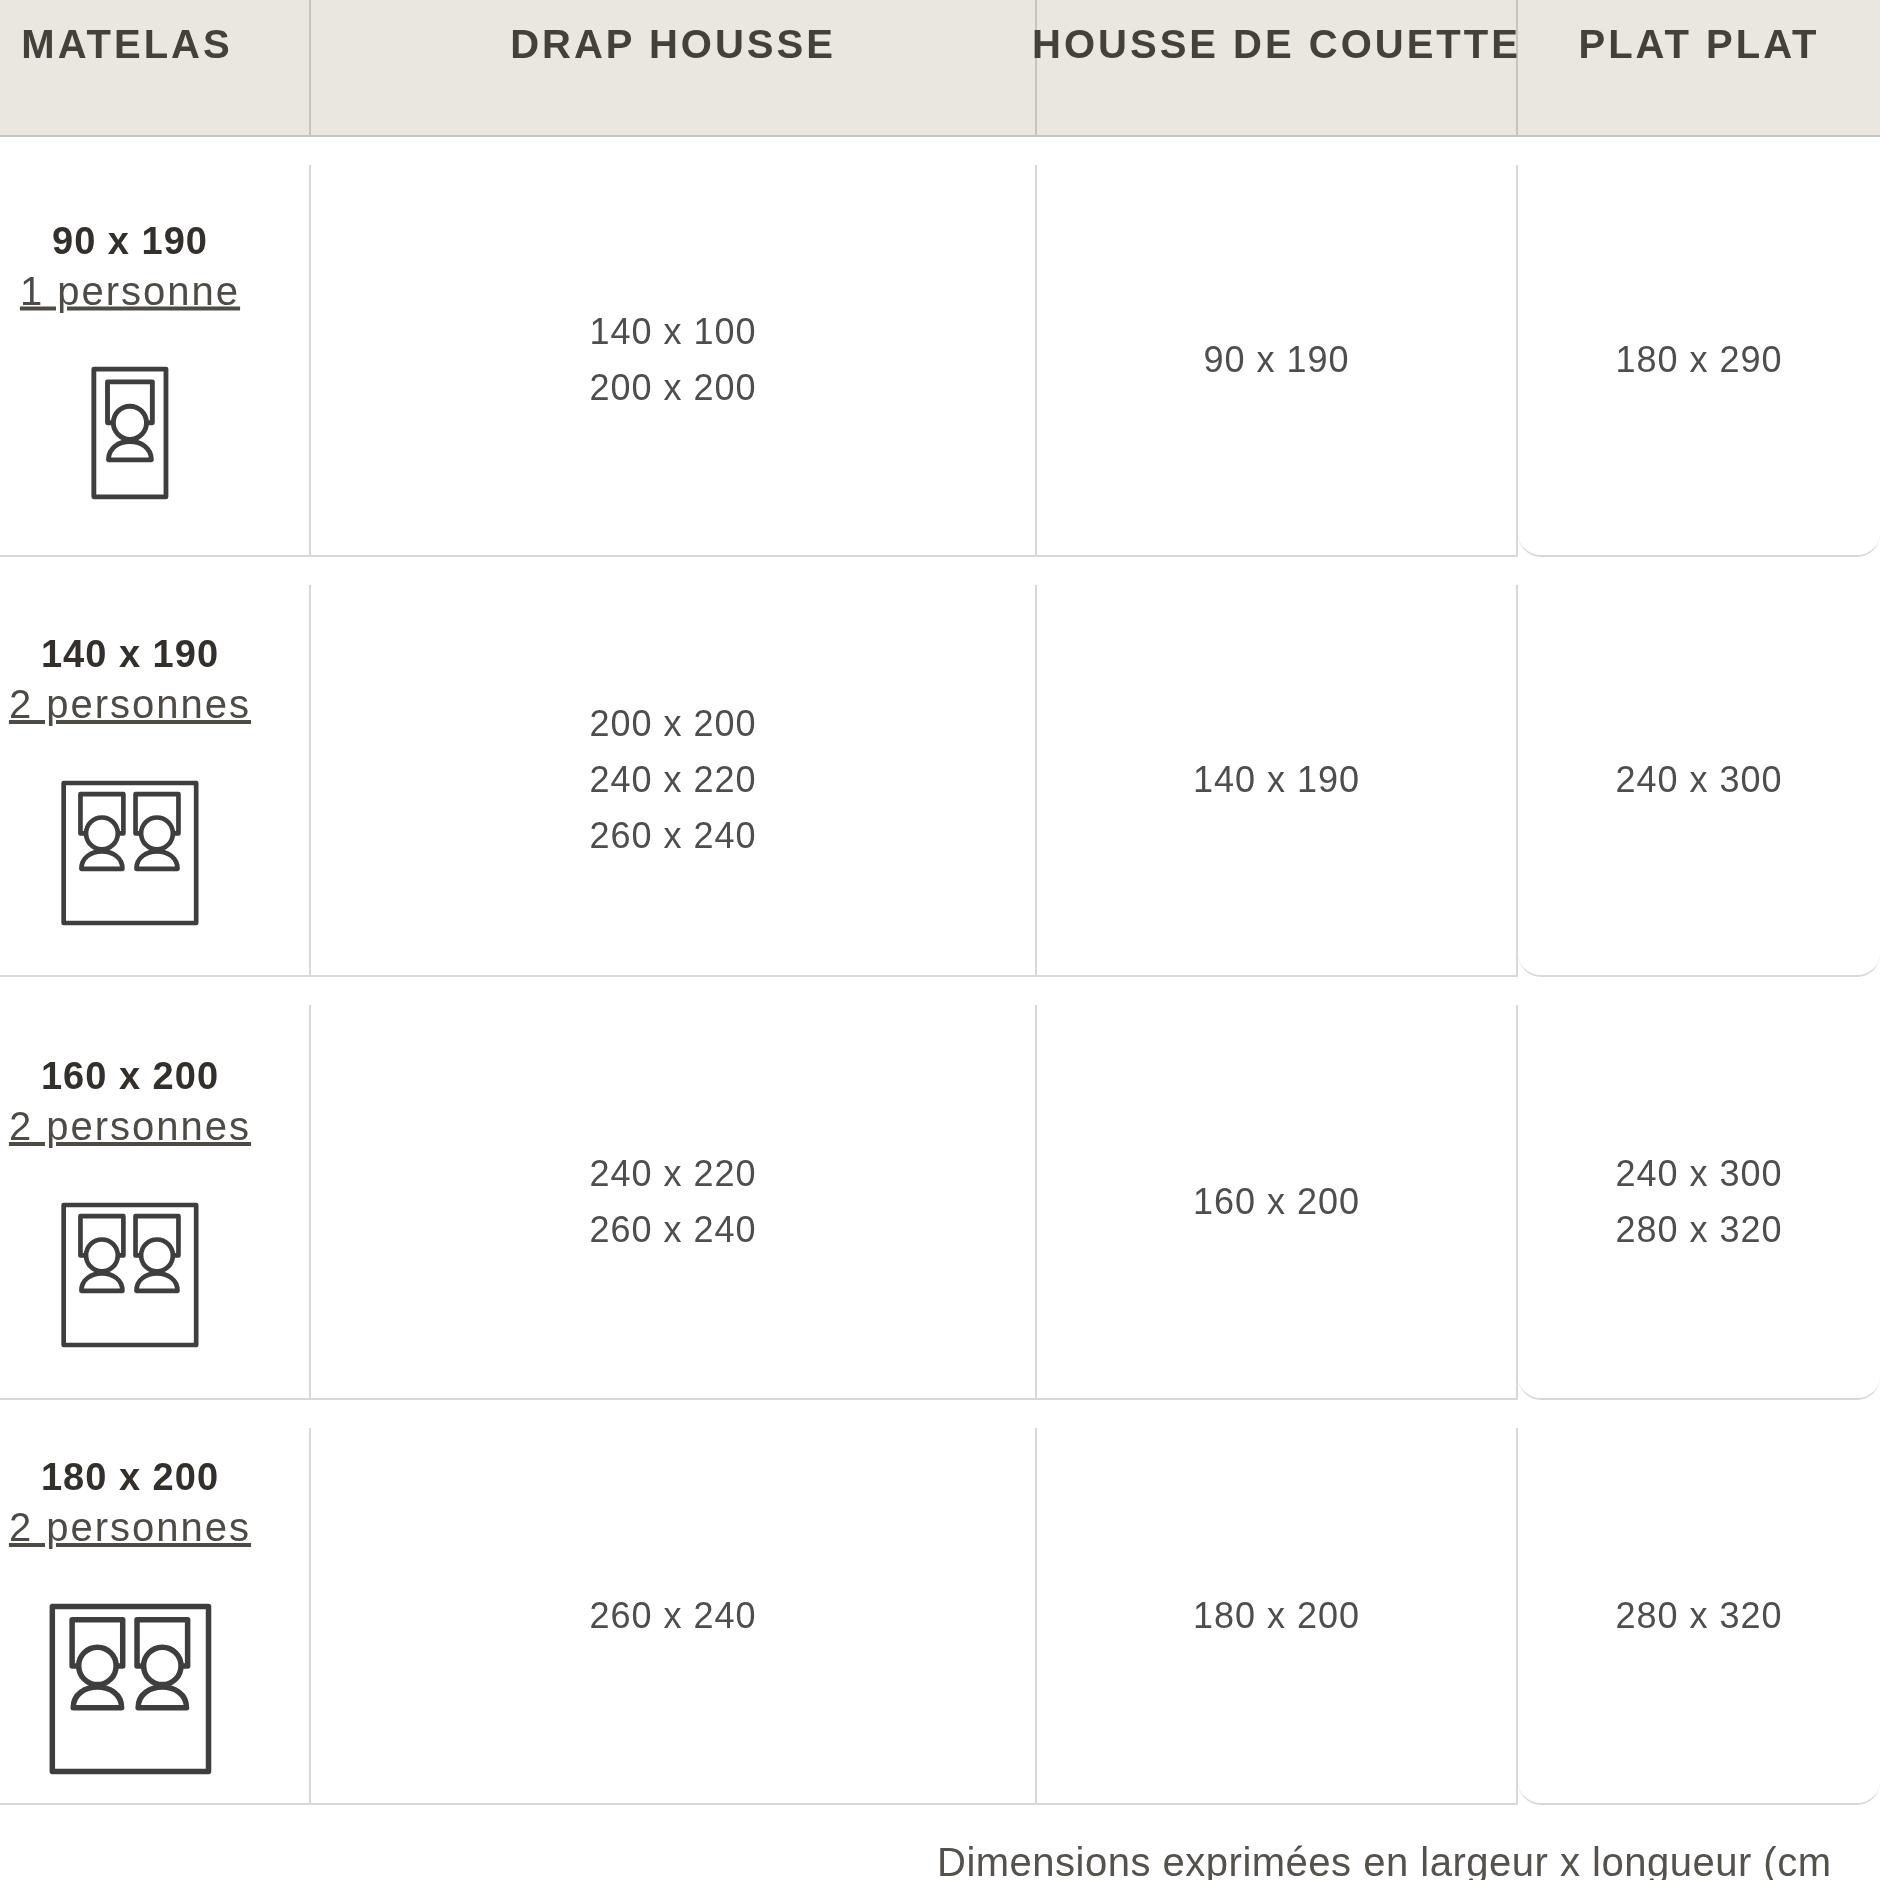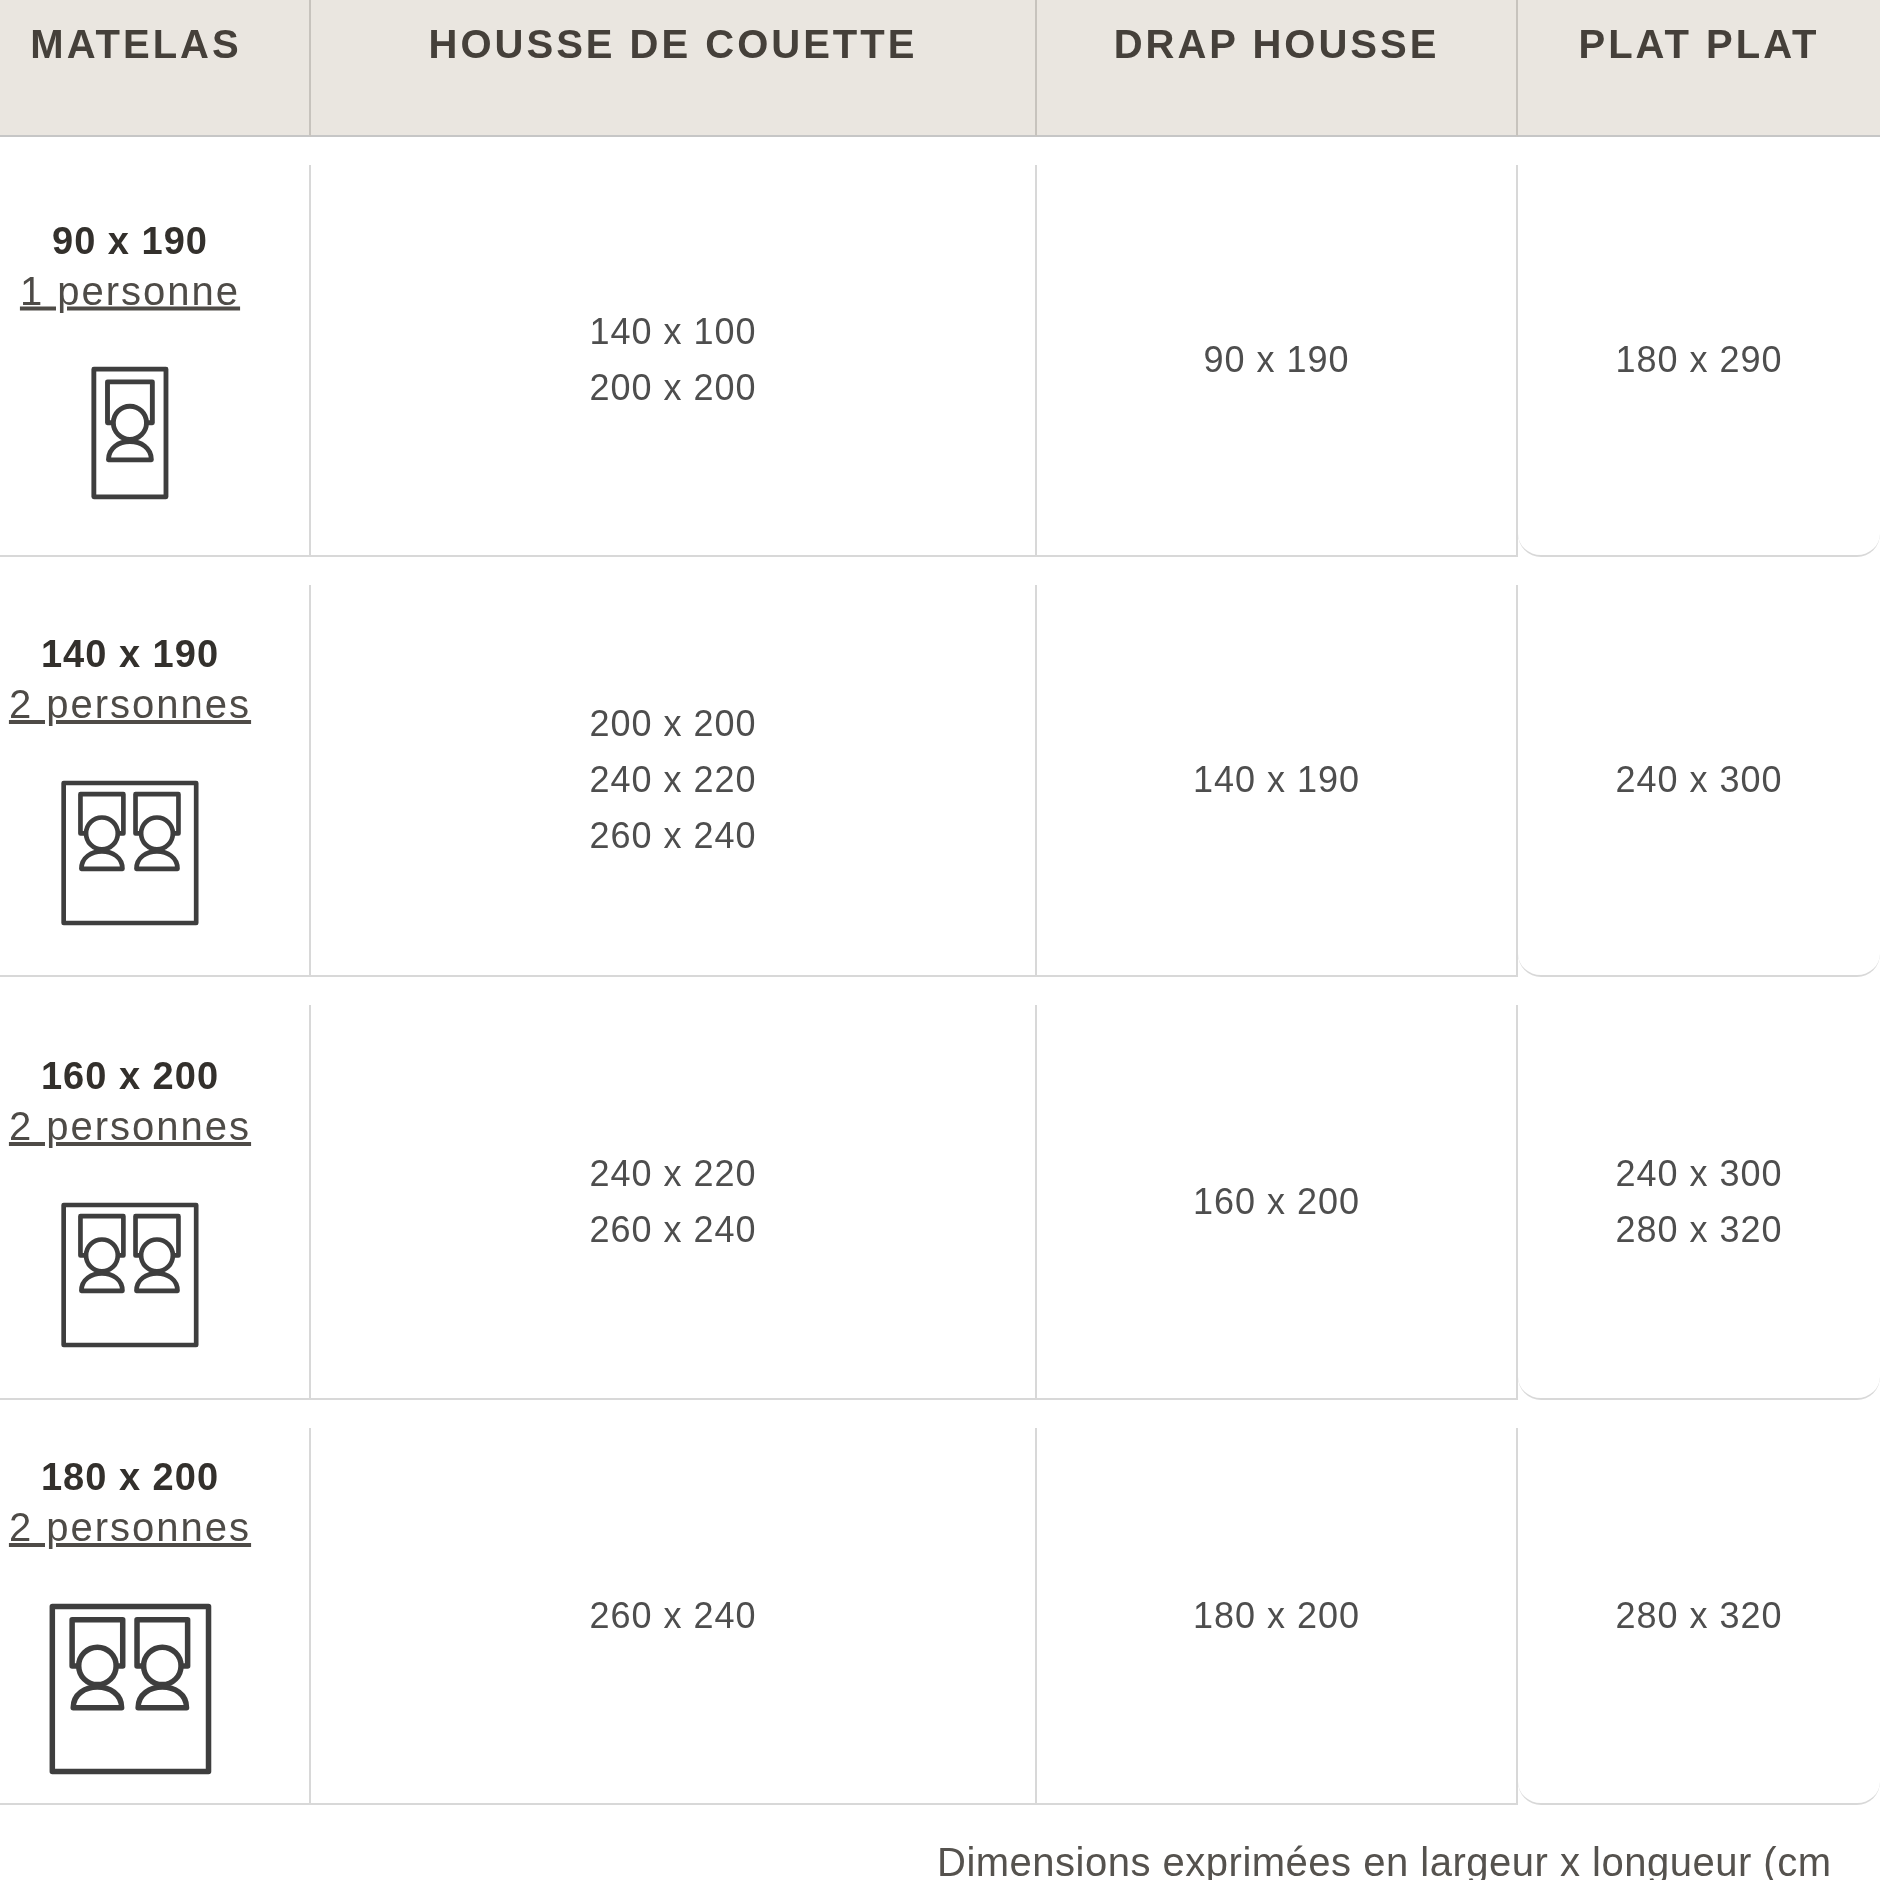--- a/index.html
+++ b/index.html
@@ -18,21 +18,21 @@
   .hc{
     background:#eae6e0;
     border-right:2px solid #c7c3bd;
     border-bottom:2px solid #c6c6c6;
     display:flex;align-items:flex-start;justify-content:center;
     padding-top:22px;
     font-weight:bold;font-size:40px;letter-spacing:3px;color:#45403a;
     white-space:nowrap;
   }
   .hc.first{justify-content:flex-start;}
-  .hc.first .hlabel{position:relative;left:136px;transform:translateX(-50%);}
+  .hc.first .hlabel{position:relative;left:127px;transform:translateX(-50%);}
   .hc.last{border-right:none;}
   
   .bc{
     background:#ffffff;
     border-right:2px solid #d8d8d8;
     border-bottom:2px solid #d8d8d8;
     display:flex;align-items:center;justify-content:center;margin-top:28px;
   }
   .bc.last{border-right:none;border-radius:23px;}
   .vals{flex-direction:column;}
@@ -61,24 +61,24 @@
 </style>
 </head>
 <body>
 
 <div class="page">
   <div class="table" id="grid">
     <div class="cell hc first">
       <span class="hlabel">MATELAS</span>
     </div>
     <div class="cell hc">
-      <span class="hlabel">HOUSSE DE COUETTE</span>
+      <span class="hlabel">DRAP HOUSSE</span>
     </div>
     <div class="cell hc">
-      <span class="hlabel">DRAP HOUSSE</span>
+      <span class="hlabel">HOUSSE DE COUETTE</span>
     </div>
     <div class="cell hc last">
       <span class="hlabel">PLAT PLAT</span>
     </div>
 
   <div class="cell bc mat">
     <div class="mat-inner">
       <div class="mat-size">90 x 190</div>
       <div class="mat-persons">1 personne</div>
       <div class="bed-icon">

